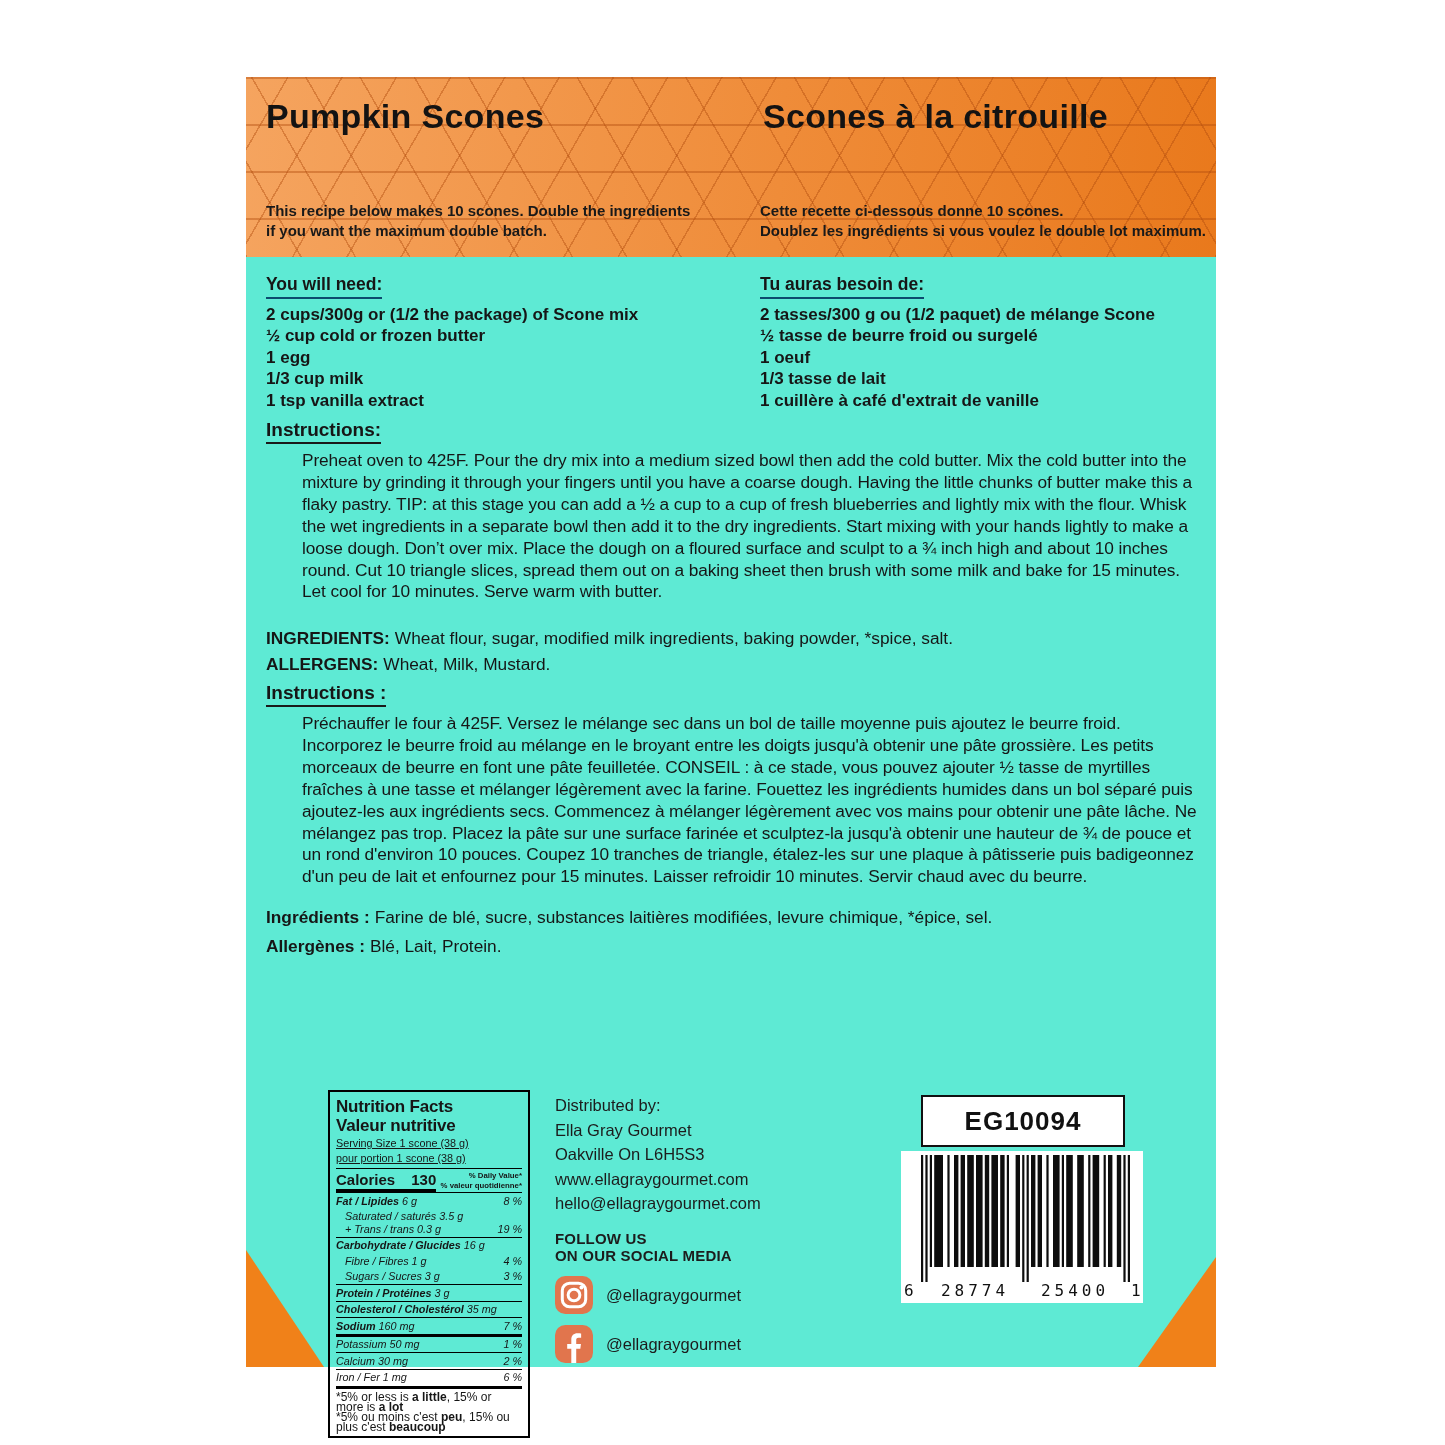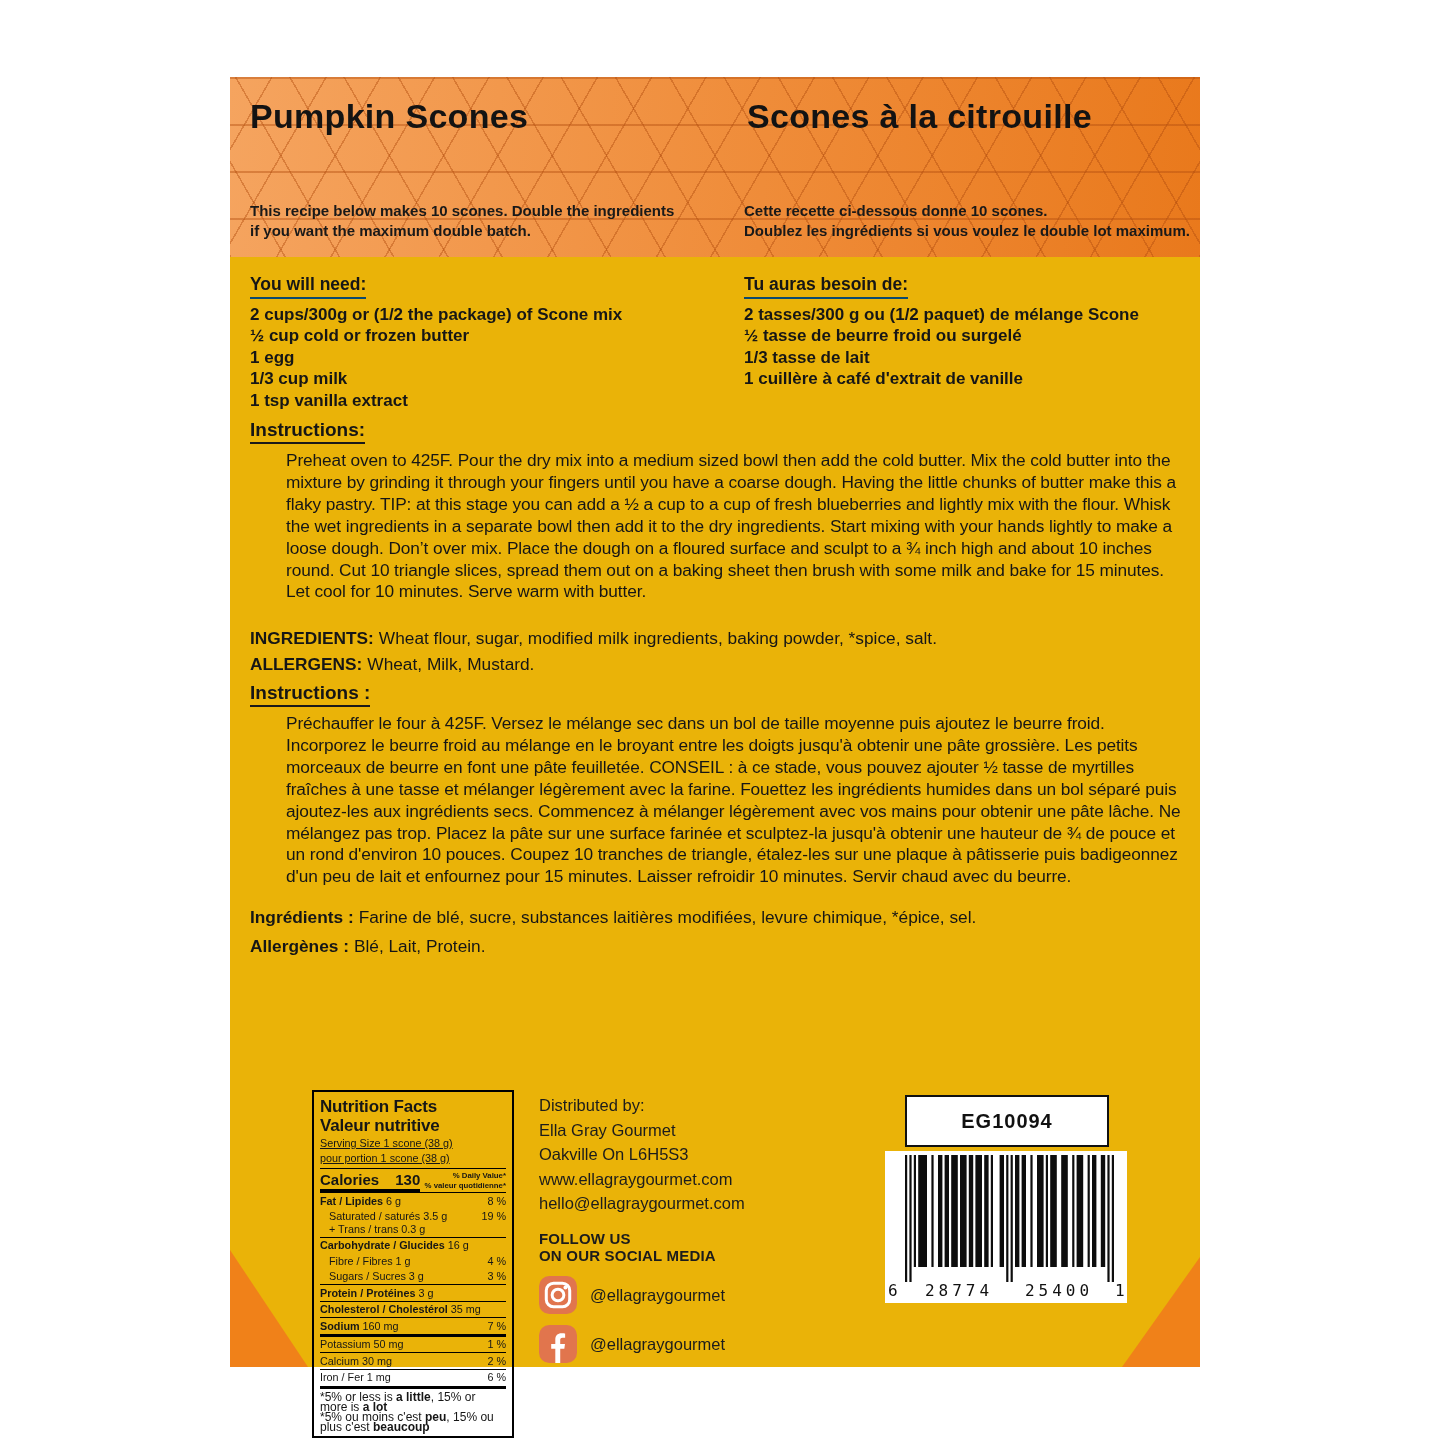--- a/index.html
+++ b/index.html
@@ -1,18 +1,18 @@
 <!DOCTYPE html>
 <html><head>
 <meta charset="utf-8">
 <style>
   html,body{margin:0;padding:0;background:#ffffff;}
   .page{position:relative;width:1445px;height:1445px;background:#ffffff;overflow:hidden;
         font-family:"Liberation Sans",sans-serif;color:#161616;}
-  .label{position:absolute;left:230px;top:77px;width:970px;height:1290px;background:#eab308;}
+  .label{position:absolute;left:246px;top:77px;width:970px;height:1290px;background:#5eead4;}
 
   
   .header{position:absolute;left:0;top:0;width:970px;height:180px;
     background:
       repeating-linear-gradient(60deg,  rgba(178,76,13,.42) 0 1.5px, transparent 1.5px 47px),
       repeating-linear-gradient(-60deg, rgba(178,76,13,.42) 0 1.5px, transparent 1.5px 47px),
       repeating-linear-gradient(to bottom, rgba(178,76,13,.42) 0 1.5px, transparent 1.5px 47px),
       linear-gradient(94deg,#f5a45f 0%,#ef8c39 55%,#e9791c 100%);}
   .title{position:absolute;top:20px;font-size:34px;font-weight:800;letter-spacing:.3px;color:#131313;}
   .title.en{left:20px;} .title.fr{left:517px;}
@@ -41,40 +41,40 @@
   
   .nutri{position:absolute;left:82px;top:1013px;width:186px;border:2px solid #000;
          padding:5px 6px 4px 6px;background:transparent;}
   .n-title{font-size:17px;font-weight:700;line-height:19px;letter-spacing:-0.2px;}
   .n-serving{font-size:10.8px;line-height:13px;margin-top:2px;text-decoration:underline;}
   .n-cal{display:flex;justify-content:space-between;align-items:flex-end;
          border-top:1.5px solid #000;margin-top:3px;padding-top:2px;}
   .n-cal-left{border-bottom:3.5px solid #000;padding-bottom:1px;font-size:15px;font-weight:700;}
   .n-cal-left .v{margin-left:16px;}
   .n-dvhead{font-size:7.8px;font-weight:700;text-align:right;line-height:9.5px;padding-bottom:2px;}
-  .n-row{display:flex;justify-content:space-between;align-items:flex-start;
-         font-size:10.8px;line-height:12.5px;padding:1.5px 0;}
+  .n-row{display:flex;justify-content:space-between;align-items:flex-end;
+         font-size:10.8px;line-height:12.5px;padding:1.5px 0;font-style:italic;}
   .n-row.top-thin{border-top:1px solid #000;}
   .n-row.top-thick{border-top:3px solid #000;}
   .n-row.indent .n-left{padding-left:9px;}
   .n-dv{white-space:nowrap;padding-left:4px;}
   .n-foot{border-top:3px solid #000;margin-top:1px;padding-top:3px;
           font-size:12px;line-height:10px;}
 
   
   .dist{position:absolute;left:309px;top:1016px;width:320px;font-size:16.5px;line-height:24.6px;color:#1c1c1c;}
   .follow{margin-top:14px;font-size:15px;font-weight:800;line-height:17.5px;letter-spacing:.2px;}
   .social{display:flex;align-items:center;gap:13px;margin-top:11px;}
   .social .handle{font-size:16.5px;}
   .sicon{width:38px;height:38px;flex:0 0 38px;}
 
   
   .sku{position:absolute;left:675px;top:1018px;width:200px;height:48px;background:#fff;
        border:2.5px solid #111;display:flex;align-items:center;justify-content:center;
-       font-size:20px;font-weight:700;letter-spacing:1px;color:#111;}
+       font-size:26px;font-weight:700;letter-spacing:1px;color:#111;}
   .barcode{position:absolute;left:655px;top:1074px;width:242px;height:152px;background:#fff;}
   .barcode svg{position:absolute;left:0;top:0;}
   .bc-digit{position:absolute;font-family:"DejaVu Sans Mono",monospace;font-size:16px;color:#111;bottom:3px;}
   .bc-left{left:3px;} .bc-right{left:230px;}
   .bc-g1{left:32px;width:84px;text-align:center;letter-spacing:4px;}
   .bc-g2{left:132px;width:84px;text-align:center;letter-spacing:4px;}
 
   
   .tri{position:absolute;bottom:0;background:#f08119;}
   .tri.bl{left:0;width:78px;height:117px;clip-path:polygon(0 0,0 100%,100% 100%);}
@@ -104,20 +104,21 @@
       <div class="it">2 cups/300g or (1/2 the package) of Scone mix</div>
       <div class="it">½ cup cold or frozen butter</div>
       <div class="it">1 egg</div>
       <div class="it">1/3 cup milk</div>
       <div class="it">1 tsp vanilla extract</div>
     </div>
     <div class="needs fr">
       <div class="hd">Tu auras besoin de:</div>
       <div class="it">2 tasses/300 g ou (1/2 paquet) de mélange Scone</div>
       <div class="it">½ tasse de beurre froid ou surgelé</div>
+      <div class="it">1 oeuf</div>
       <div class="it">1/3 tasse de lait</div>
       <div class="it">1 cuillère à café d'extrait de vanille</div>
     </div>
 
     <div class="instr en">
       <div class="section-hd">Instructions:</div>
       <div class="body">Preheat oven to 425F.  Pour the dry mix into a medium sized bowl then add the cold butter.  Mix the cold butter into the mixture by grinding it through your fingers until you have a coarse dough.  Having the little chunks of butter make this a flaky pastry.  TIP: at this stage you can add a ½ a cup to a cup of fresh blueberries and lightly mix with the flour.  Whisk the wet ingredients in a separate bowl then add it to the dry ingredients.  Start mixing with your hands lightly to make a loose dough.  Don’t over mix.  Place the dough on a floured surface and sculpt to a ¾ inch high and about 10 inches round.  Cut 10 triangle slices, spread them out on a baking sheet then brush with some milk and bake for 15 minutes. Let cool for 10 minutes.  Serve warm with butter.</div>
     </div>
 
     <div class="ingline ing-en">

